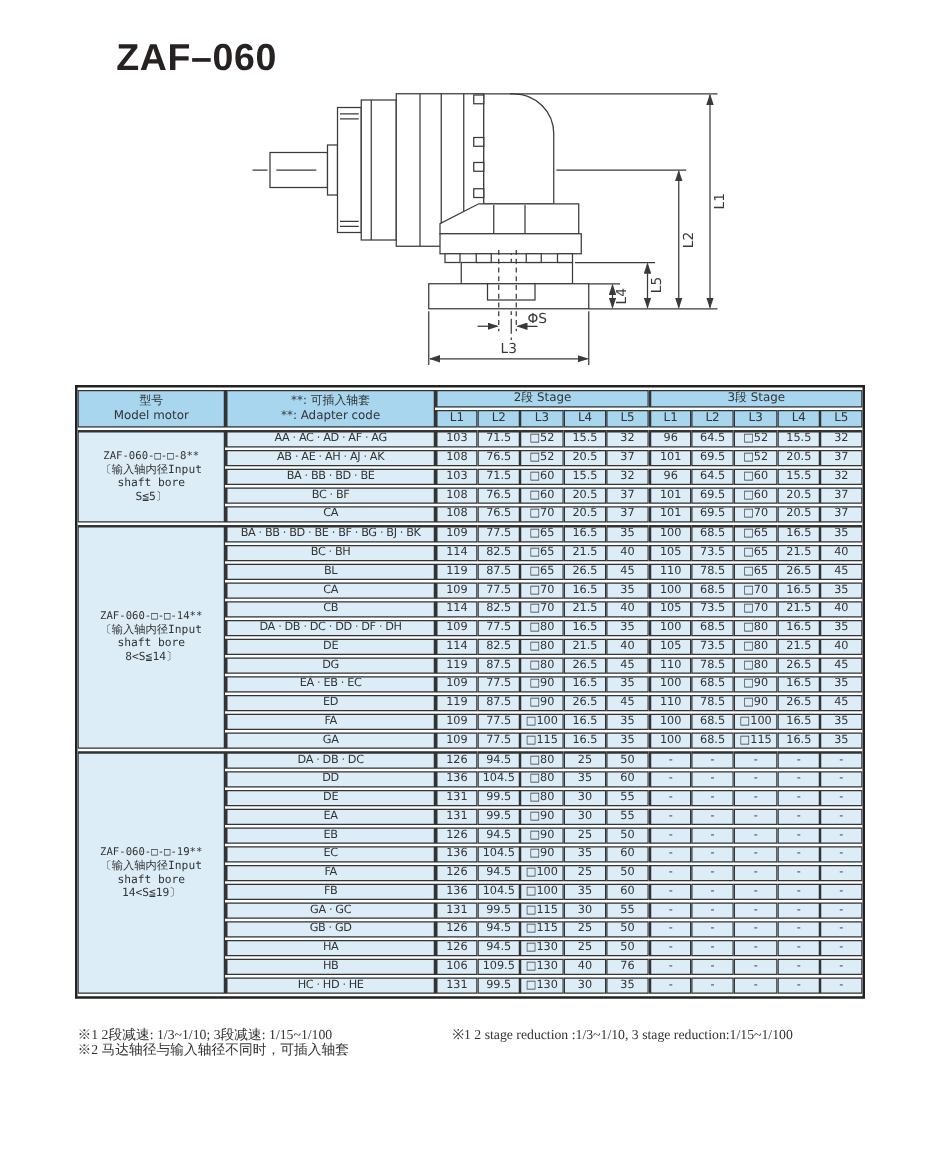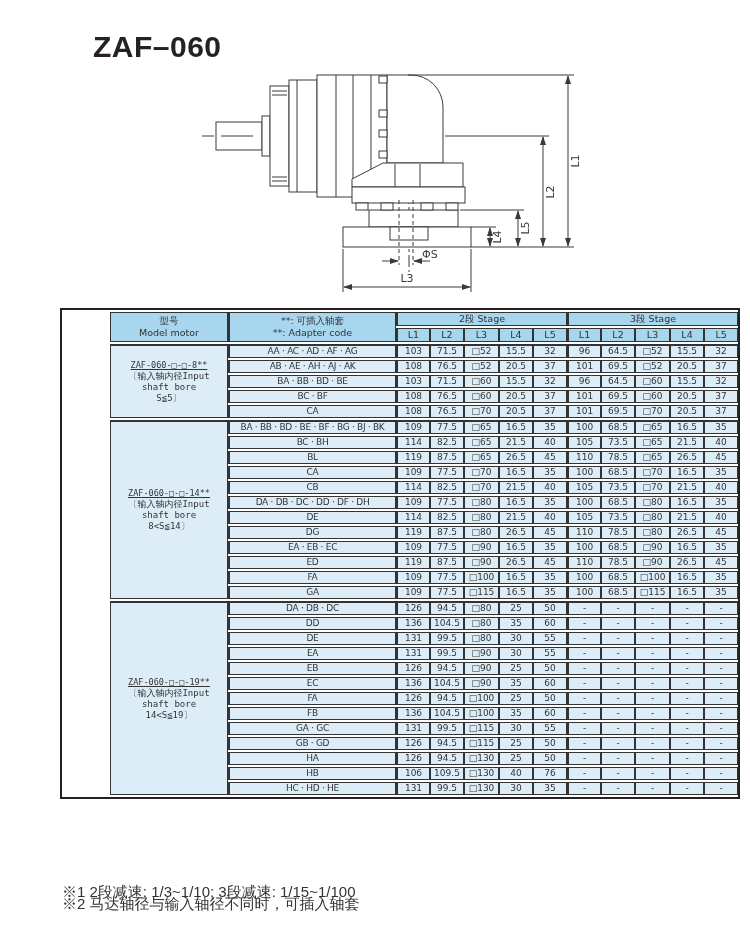--- a/index.html
+++ b/index.html
@@ -15,41 +15,40 @@
   #drawing{position:absolute;left:200px;top:60px;}
   #drawing text{font-family:"DejaVu Sans",sans-serif;font-size:11px;fill:#3a3a3a;}
 
   #tableWrap{
     position:absolute;left:60px;top:308px;
     border:2px solid #222;background:#fff;
   }
   table.dim{
     border-collapse:separate;border-spacing:0 2px;table-layout:fixed;
     width:628px;
-    padding-left:48px;
   }
   table.dim th,table.dim td{
     border:1px solid #333;padding:0;text-align:center;vertical-align:middle;
     font-size:9px;line-height:11px;height:11px;background:#dcedf8;
     overflow:hidden;white-space:nowrap;
   }
   table.dim th{background:#a7d6ee;font-weight:normal;font-size:9.5px;line-height:12px;}
   th.h1{height:32px;}
   th.h2{height:18px;font-size:9px;}
   td.model{
     background:#a7d6ee;font-family:"DejaVu Sans Mono",monospace;
     font-size:8.5px;line-height:11px;white-space:normal;
   }
-  td.model .mline{font-size:8.5px;text-decoration:underline;}
+  td.model .mline{font-size:8.5px;}
   td.code{font-size:8.5px;letter-spacing:-.3px;}
   .sepL{border-left-width:2px !important;}
   .gtop{border-top-width:2px !important;}
   .fnote{
-    position:absolute;top:886px;font-family:Liberation Sans, sans-serif;
-    font-size:15px;line-height:12px;color:#333;white-space:nowrap;
+    position:absolute;top:822px;font-family:Liberation Serif, serif;
+    font-size:11px;line-height:12px;color:#333;white-space:nowrap;
   }
   #fnoteCN{left:62px;}
   #fnoteEN{left:362px;}
 </style>
 </head>
 <body>
 
 <div class="title">ZAF–060</div>
 
 <svg id="drawing" width="390" height="252" viewBox="0 0 390 252">
@@ -579,13 +578,14 @@
         </tr>
       </tbody>
   </table>
 </div>
 
 <div class="fnote" id="fnoteCN">
   <div>※1 2段减速: 1/3~1/10; 3段减速: 1/15~1/100</div>
   <div>※2 马达轴径与输入轴径不同时，可插入轴套</div>
 </div>
 <div class="fnote" id="fnoteEN">
+  <div>※1 2 stage reduction :1/3~1/10, 3 stage reduction:1/15~1/100</div>
 </div>
 
 </body></html>

